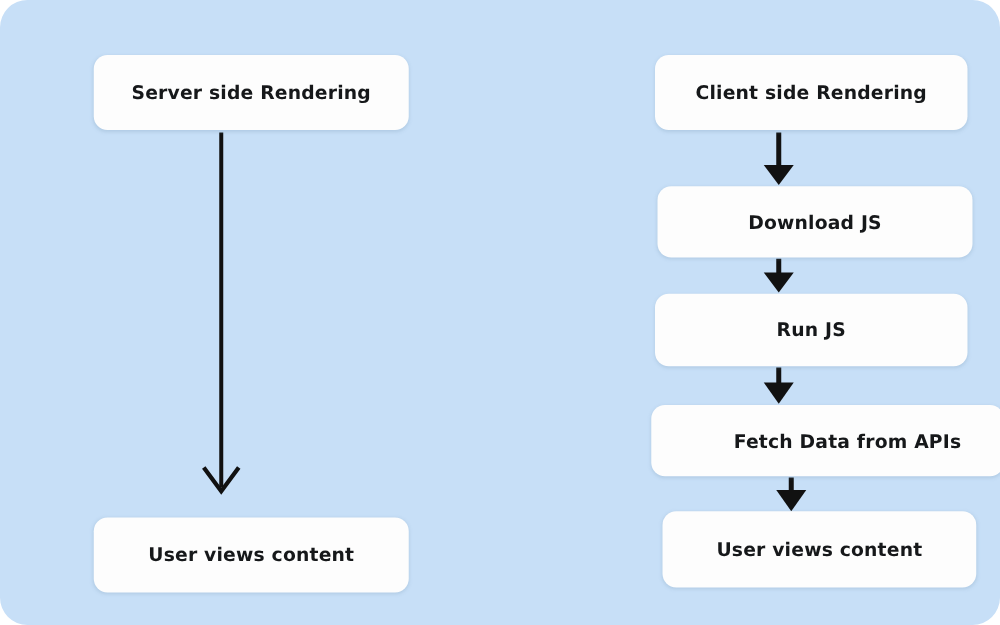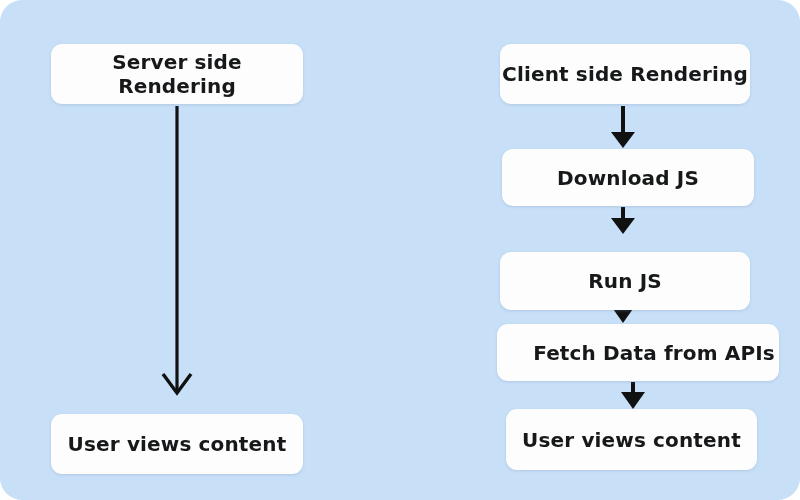--- a/index.html
+++ b/index.html
@@ -24,34 +24,35 @@
   .node {
     position: absolute;
     background: #fdfdfd;
     border-radius: 11px;
     box-shadow: 0 1px 3px rgba(120, 150, 180, 0.28);
     display: flex;
     align-items: center;
     justify-content: center;
     text-align: center;
     color: #16181a;
-    font-size: 20px;
+    font-size: 15px;
     font-weight: 600;
     letter-spacing: 0.15px;
     line-height: 1.2;
+    margin-left: 24px;
   }
 
   
   .n-ssr-title   { left: 51px;  top: 44px;  width: 252px; height: 60px; }
   .n-ssr-user    { left: 51px;  top: 414px; width: 252px; height: 60px; }
 
   
   .n-csr-title   { left: 500px; top: 44px;  width: 250px; height: 60px; }
   .n-csr-dl      { left: 502px; top: 149px; width: 252px; height: 57px; }
-  .n-csr-run     { left: 500px; top: 252px; width: 250px; height: 58px; }
+  .n-csr-run     { left: 500px; top: 235px; width: 250px; height: 58px; }
   .n-csr-fetch   { left: 497px; top: 324px; width: 250px; height: 57px; padding-left: 32px; }
   .n-csr-user    { left: 506px; top: 409px; width: 251px; height: 61px; }
 
   
   .arrow-layer {
     position: absolute;
     left: 0;
     top: 0;
     width: 800px;
     height: 500px;

